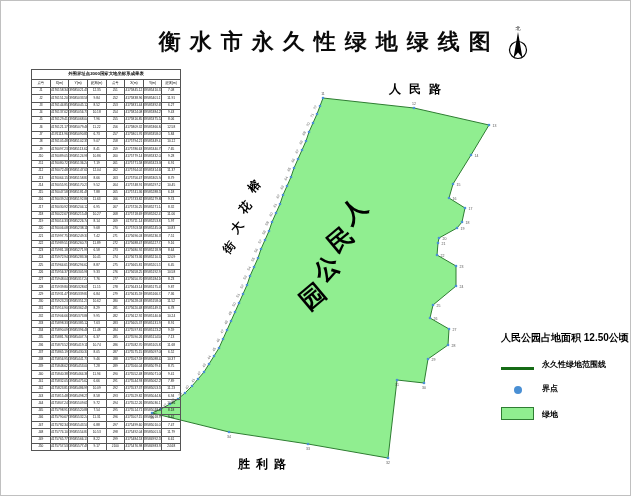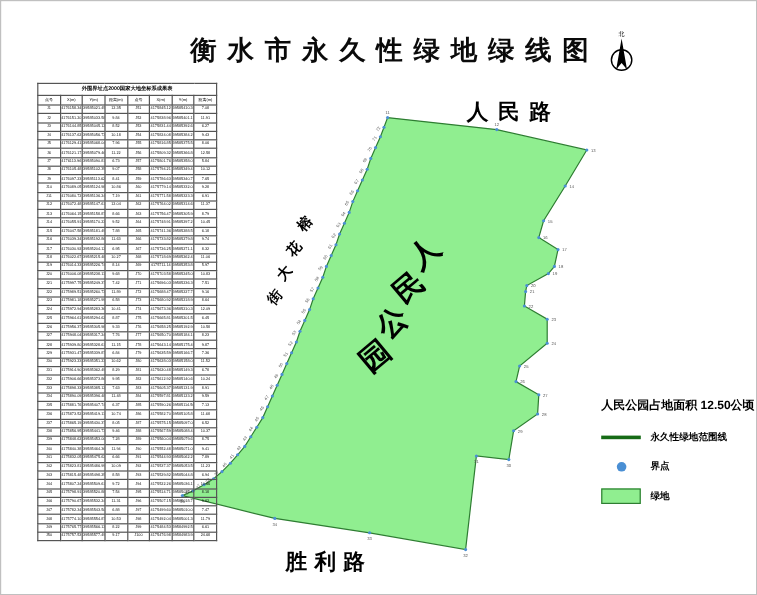--- a/index.html
+++ b/index.html
@@ -1,39 +1,39 @@
 <!DOCTYPE html>
 <html><head>
 <meta charset="utf-8">
 <style>
   html,body{margin:0;padding:0;background:#e8e8e8;}
   .sheet{position:relative;width:631px;height:496px;background:#fff;border:1px solid #c0c0c0;
          box-sizing:border-box;overflow:hidden;font-family:"Liberation Sans",sans-serif;color:#000;}
   .map-title{position:absolute;left:50%;top:26px;transform:translateX(-46%);white-space:nowrap;
              font-size:22px;font-weight:bold;letter-spacing:9px;color:#0a0a0a;}
   .map-svg{position:absolute;left:0;top:0;}
-  .road-label{position:absolute;font-size:18px;font-weight:600;letter-spacing:8px;white-space:nowrap;}
+  .road-label{position:absolute;font-size:12px;font-weight:600;letter-spacing:8px;white-space:nowrap;}
   .road-top{left:388px;top:80px;}
   .road-bottom{left:237px;top:455px;letter-spacing:6px;text-align:center;}
   
   .coord-table{position:absolute;left:30px;top:68px;width:150px;border-collapse:collapse;
                table-layout:fixed;font-size:3.2px;line-height:1.1;}
   .coord-table td,.coord-table th{border:0.5px solid #555;padding:0;text-align:center;
                overflow:hidden;white-space:nowrap;font-weight:normal;}
   .coord-table .t-title{font-size:4.4px;font-weight:bold;height:9px;}
   .coord-table thead th{font-size:3.3px;height:7px;}
   .coord-table tbody td{height:6.28px;color:#111;}
   .coord-table td:nth-child(1),.coord-table td:nth-child(5){width:7%;}
   .coord-table td:nth-child(2),.coord-table td:nth-child(6){width:19%;}
   .coord-table td:nth-child(3),.coord-table td:nth-child(7){width:19.5%;}
   .coord-table td:nth-child(4),.coord-table td:nth-child(8){width:10%;}
   
   .legend{position:absolute;left:500px;top:330px;width:125px;font-size:8px;font-weight:600;}
   .legend .area-note{font-size:10px;font-weight:bold;margin-bottom:14px;white-space:nowrap;}
-  .legend-row{display:flex;align-items:center;margin-bottom:13px;}
+  .legend-row{display:flex;align-items:flex-end;margin-bottom:13px;}
   .legend-swatch{width:33px;margin-right:8px;flex:0 0 33px;display:flex;justify-content:center;}
   .lg-line{width:33px;height:3px;}
   .lg-fill{width:33px;height:13px;border:0.5px solid #2e7d32;box-sizing:border-box;}
   .lg-dot{width:8px;height:8px;border-radius:50%;}
 </style>
 </head>
 <body>
 
 <div class="sheet">
 

